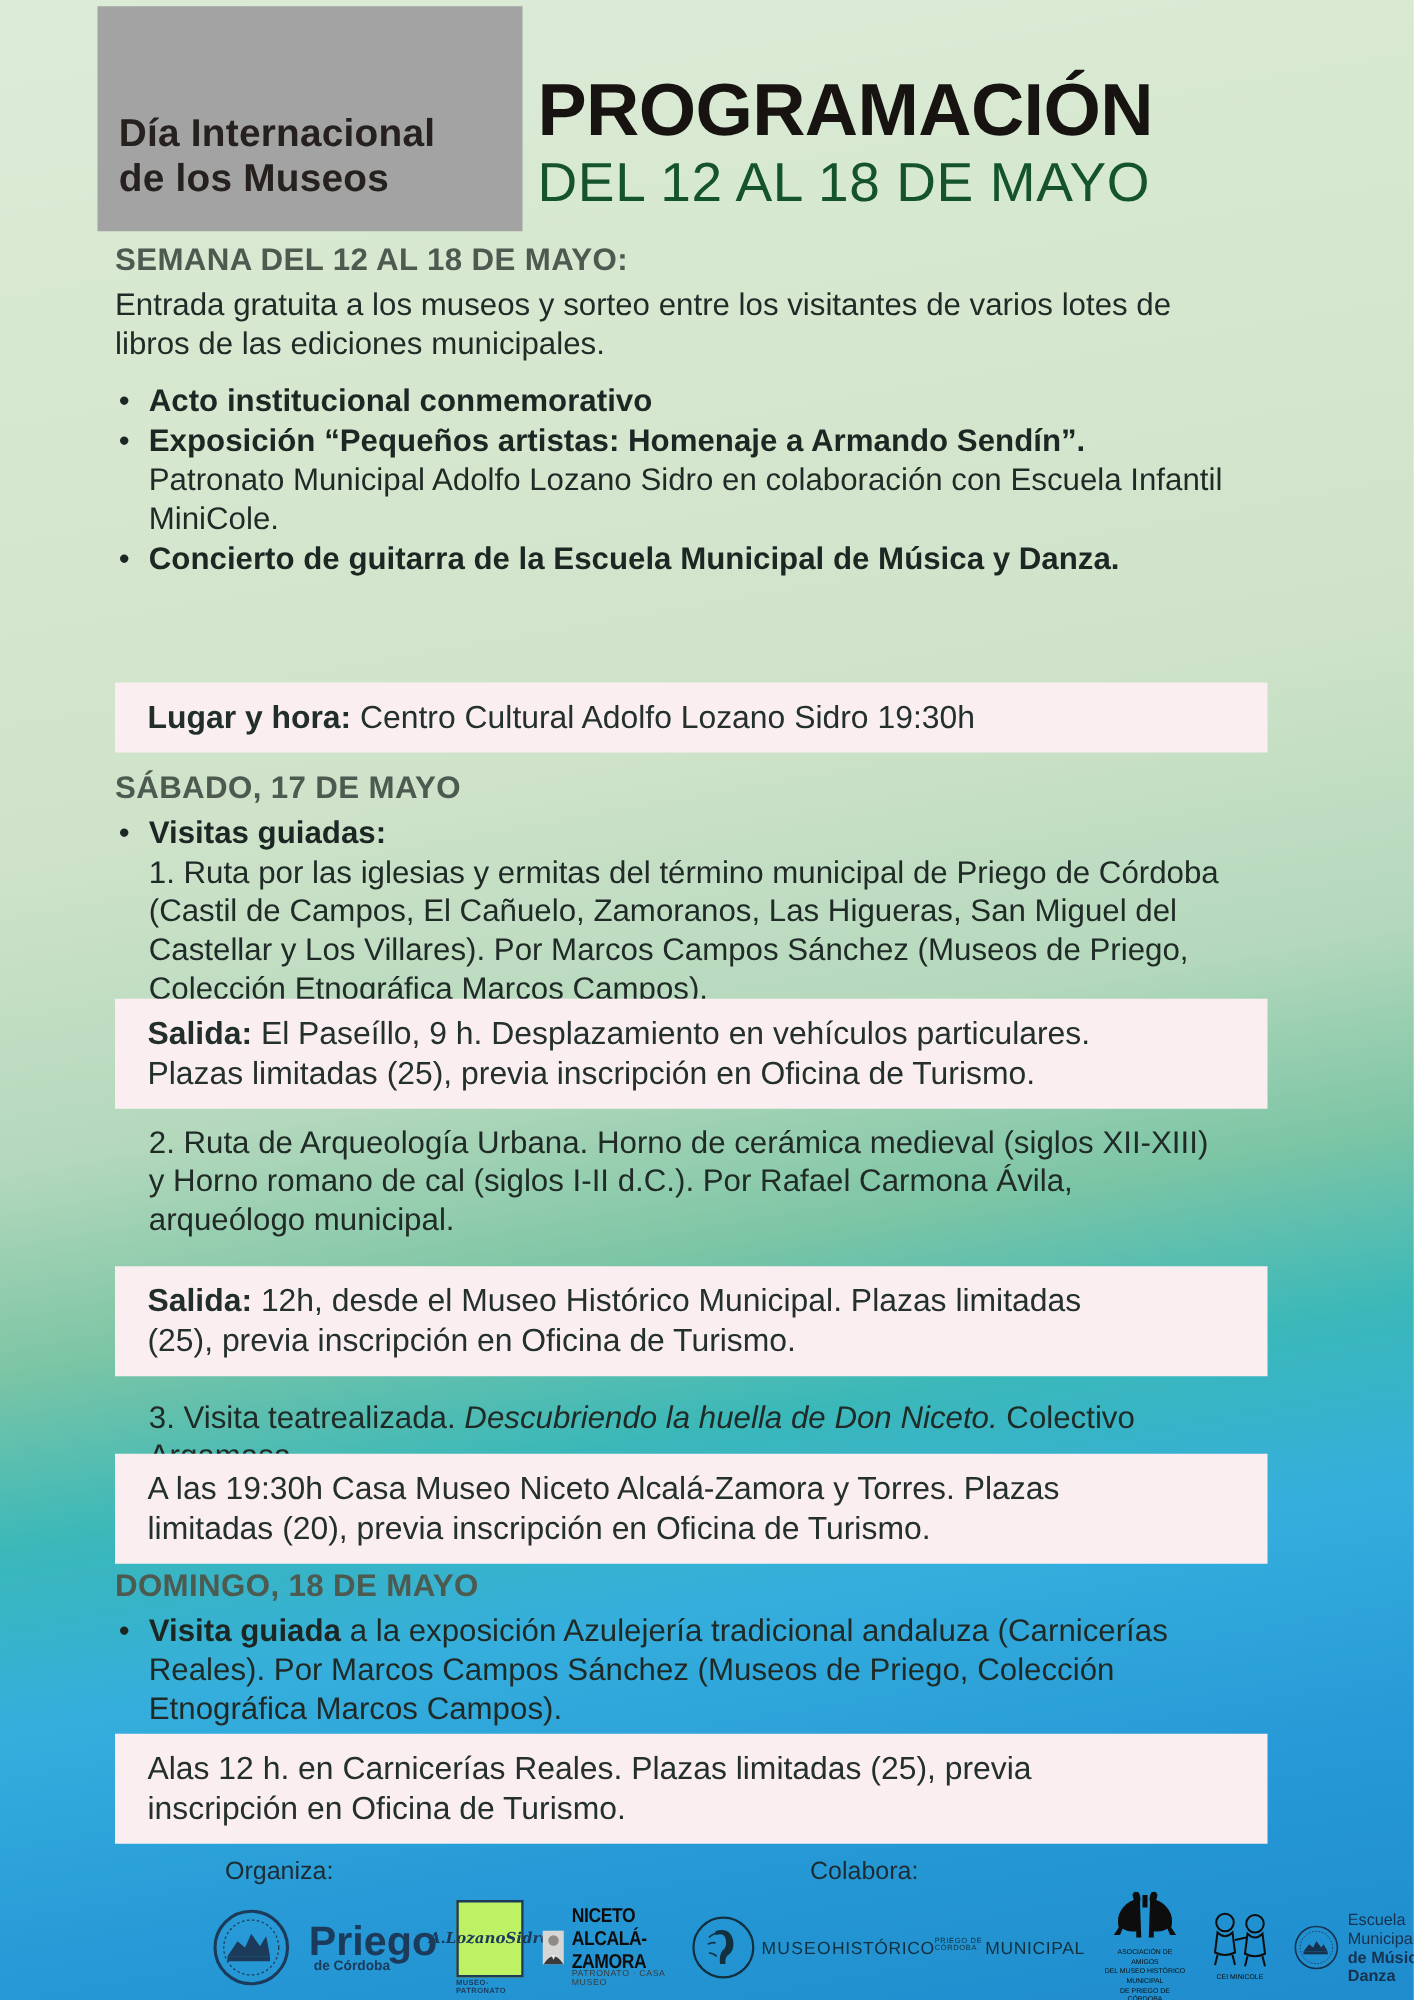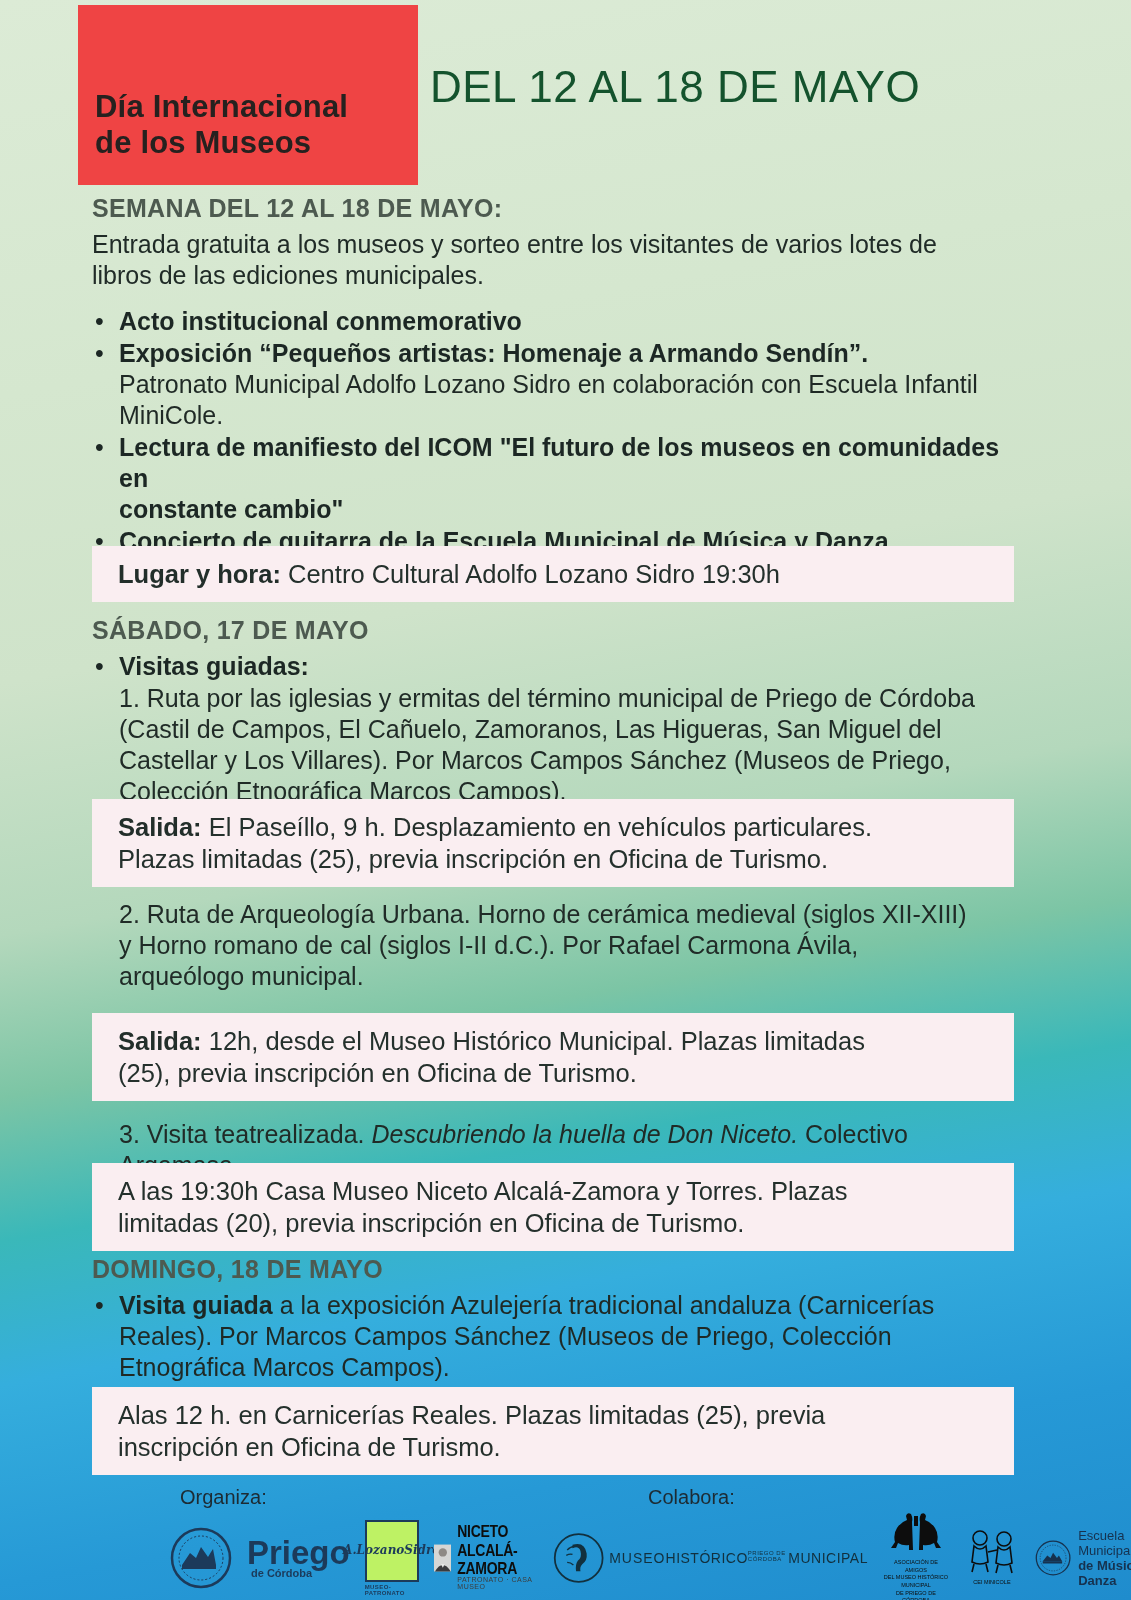--- a/index.html
+++ b/index.html
@@ -12,21 +12,21 @@
     background:linear-gradient(170deg,
       #dcebd6 0%, #d5e7cf 22%, #cfe3ca 38%, #b4d8bc 52%,
       #7cc5a5 61%, #3ab8b9 69%, #35aedd 77%, #2699d6 88%, #1f8ccd 100%);
   }
   .abs{ position:absolute; }
   .pre{ white-space:pre-line; }
 
   
   .badge{
     left:78px; top:5px; width:340px; height:180px;
-    background:#ef4444;
+    background:#a3a3a3;
     padding:84px 0 0 17px;
   }
   .badge-line{
     font-size:31px; font-weight:700; color:#26211f;
     line-height:1.17; letter-spacing:.2px;
   }
   .masthead-title{ left:430px; top:58px; width:600px; }
   .masthead-title .big{
     font-size:59px; font-weight:700; color:#161311;
     letter-spacing:-.5px; line-height:1.02;
@@ -103,37 +103,36 @@
   .escuela-l2{ font-size:13px; font-weight:700; }
 </style>
 </head>
 <body>
 
 <div class="abs badge">
   <div class="badge-line">Día Internacional</div>
   <div class="badge-line">de los Museos</div>
 </div>
 <div class="abs masthead-title">
+  <div class="big">PROGRAMACIÓN</div>
   <div class="sub">DEL 12 AL 18 DE MAYO</div>
 </div>
 
 <div class="abs block" style="top:194px;">
   <div class="sec-heading">SEMANA DEL 12 AL 18 DE MAYO:</div>
   <div class="body-text pre">Entrada gratuita a los museos y sorteo entre los visitantes de varios lotes de
 libros de las ediciones municipales.</div>
 </div>
 
 <div class="abs block" style="top:306px;">
   <ul class="bullets">
     <li><span class="b pre">Acto institucional conmemorativo</span><span class="pre"></span></li>
     <li><span class="b pre">Exposición “Pequeños artistas: Homenaje a Armando Sendín”.</span><span class="pre">
 Patronato Municipal Adolfo Lozano Sidro en colaboración con Escuela Infantil
 MiniCole.</span></li>
-    <li><span class="b pre">Lectura de manifiesto del ICOM "El futuro de los museos en comunidades en
-constante cambio"</span><span class="pre"></span></li>
     <li><span class="b pre">Concierto de guitarra de la Escuela Municipal de Música y Danza.</span><span class="pre"></span></li>
   </ul>
 </div>
 
 <div class="abs block infobox" style="top:546px;">
   <span class="lead">Lugar y hora:</span><span class="pre"> Centro Cultural Adolfo Lozano Sidro 19:30h</span>
 </div>
 
 <div class="abs block" style="top:616px;">
   <div class="sec-heading">SÁBADO, 17 DE MAYO</div>

